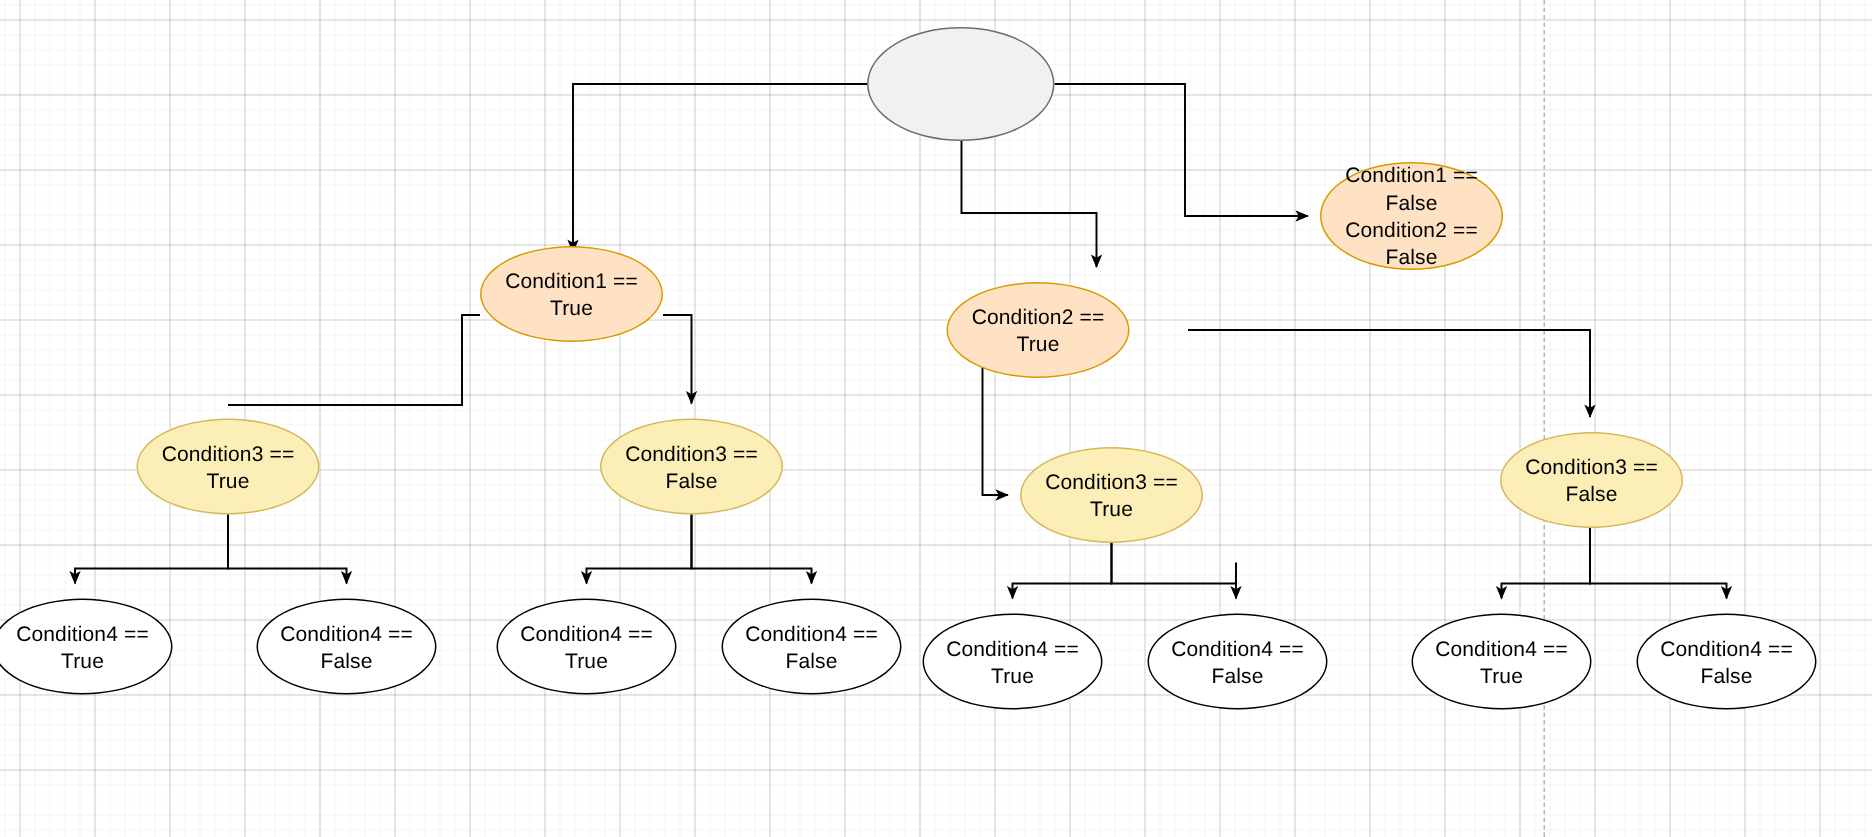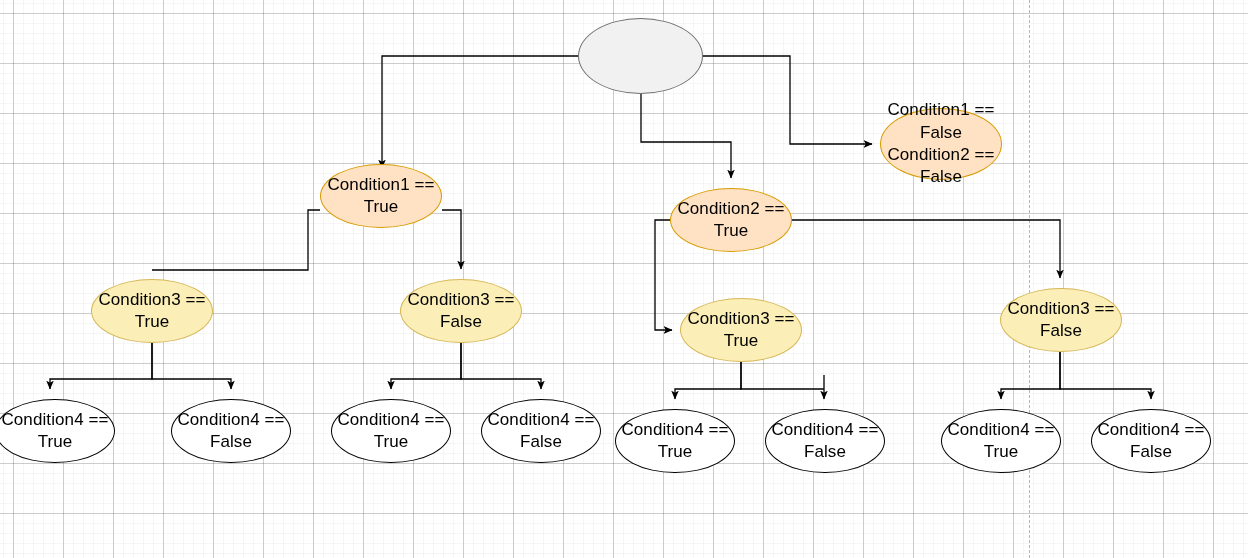--- a/index.html
+++ b/index.html
@@ -47,21 +47,21 @@
     text-align: center;
     border-radius: 50%;
     box-sizing: border-box;
     line-height: 1.32;
     color: #000000;
     white-space: pre-line;
   }
   .node-label {
     display: block;
     white-space: pre-line;
-    font-size: 17px;
+    font-size: 14px;
     letter-spacing: 0.1px;
   }
   .n-root {
     background: #f1f1f1;
     border: 1.4px solid #6d6d6d;
   }
   .n-orange {
     background: #ffe2c4;
     border: 1.4px solid #d79b00;
   }
@@ -111,21 +111,21 @@
         <polyline points="1060,352 1060,389 1001,389 1001,399" fill="none" stroke="#000000" stroke-width="1.3" stroke-linejoin="miter" stroke-linecap="butt" marker-end="url(#arrowhead)"></polyline>
         <polyline points="1060,352 1060,389 1151,389 1151,399" fill="none" stroke="#000000" stroke-width="1.3" stroke-linejoin="miter" stroke-linecap="butt" marker-end="url(#arrowhead)"></polyline>
       </g>
   </svg>
 
   <div id="nodes-layer">
       <div class="node n-root" style="left: 578px; top: 18px; width: 125px; height: 76px;"><span class="node-label"></span></div>
       <div class="node n-orange" style="left: 320px; top: 164px; width: 122px; height: 64px;"><span class="node-label">Condition1 == True</span></div>
       <div class="node n-orange" style="left: 880px; top: 108px; width: 122px; height: 72px;"><span class="node-label">Condition1 == False
 Condition2 == False</span></div>
-      <div class="node n-orange" style="left: 670px; top: 188px; width: 122px; height: 64px;"><span class="node-label">Condition2 == True</span></div>
+      <div class="node n-orange" style="left: 631px; top: 188px; width: 122px; height: 64px;"><span class="node-label">Condition2 == True</span></div>
       <div class="node n-yellow" style="left: 91px; top: 279px; width: 122px; height: 64px;"><span class="node-label">Condition3 == True</span></div>
       <div class="node n-yellow" style="left: 400px; top: 279px; width: 122px; height: 64px;"><span class="node-label">Condition3 == False</span></div>
       <div class="node n-yellow" style="left: 680px; top: 298px; width: 122px; height: 64px;"><span class="node-label">Condition3 == True</span></div>
       <div class="node n-yellow" style="left: 1000px; top: 288px; width: 122px; height: 64px;"><span class="node-label">Condition3 == False</span></div>
       <div class="node n-white" style="left: -5px; top: 399px; width: 120px; height: 64px;"><span class="node-label">Condition4 == True</span></div>
       <div class="node n-white" style="left: 171px; top: 399px; width: 120px; height: 64px;"><span class="node-label">Condition4 == False</span></div>
       <div class="node n-white" style="left: 331px; top: 399px; width: 120px; height: 64px;"><span class="node-label">Condition4 == True</span></div>
       <div class="node n-white" style="left: 481px; top: 399px; width: 120px; height: 64px;"><span class="node-label">Condition4 == False</span></div>
       <div class="node n-white" style="left: 615px; top: 409px; width: 120px; height: 64px;"><span class="node-label">Condition4 == True</span></div>
       <div class="node n-white" style="left: 765px; top: 409px; width: 120px; height: 64px;"><span class="node-label">Condition4 == False</span></div>

